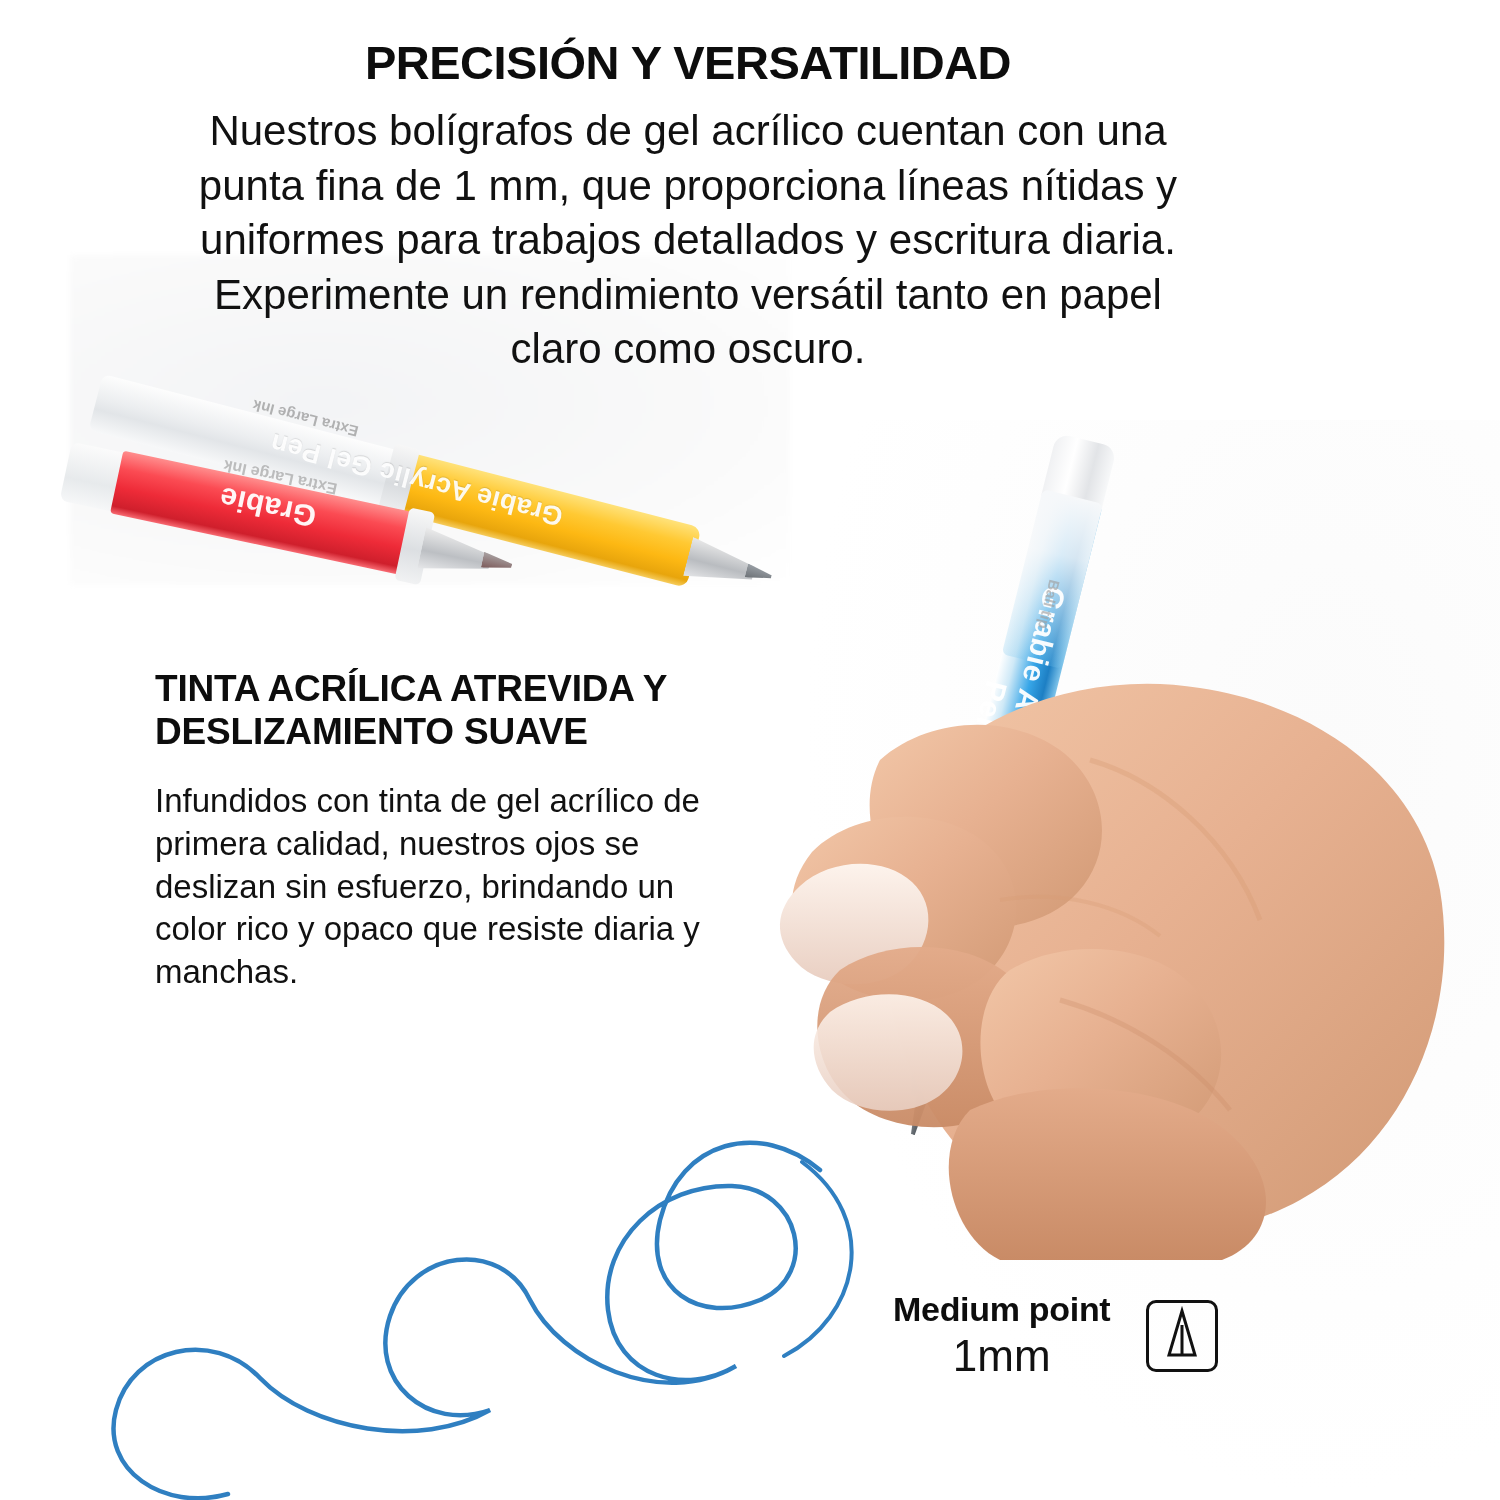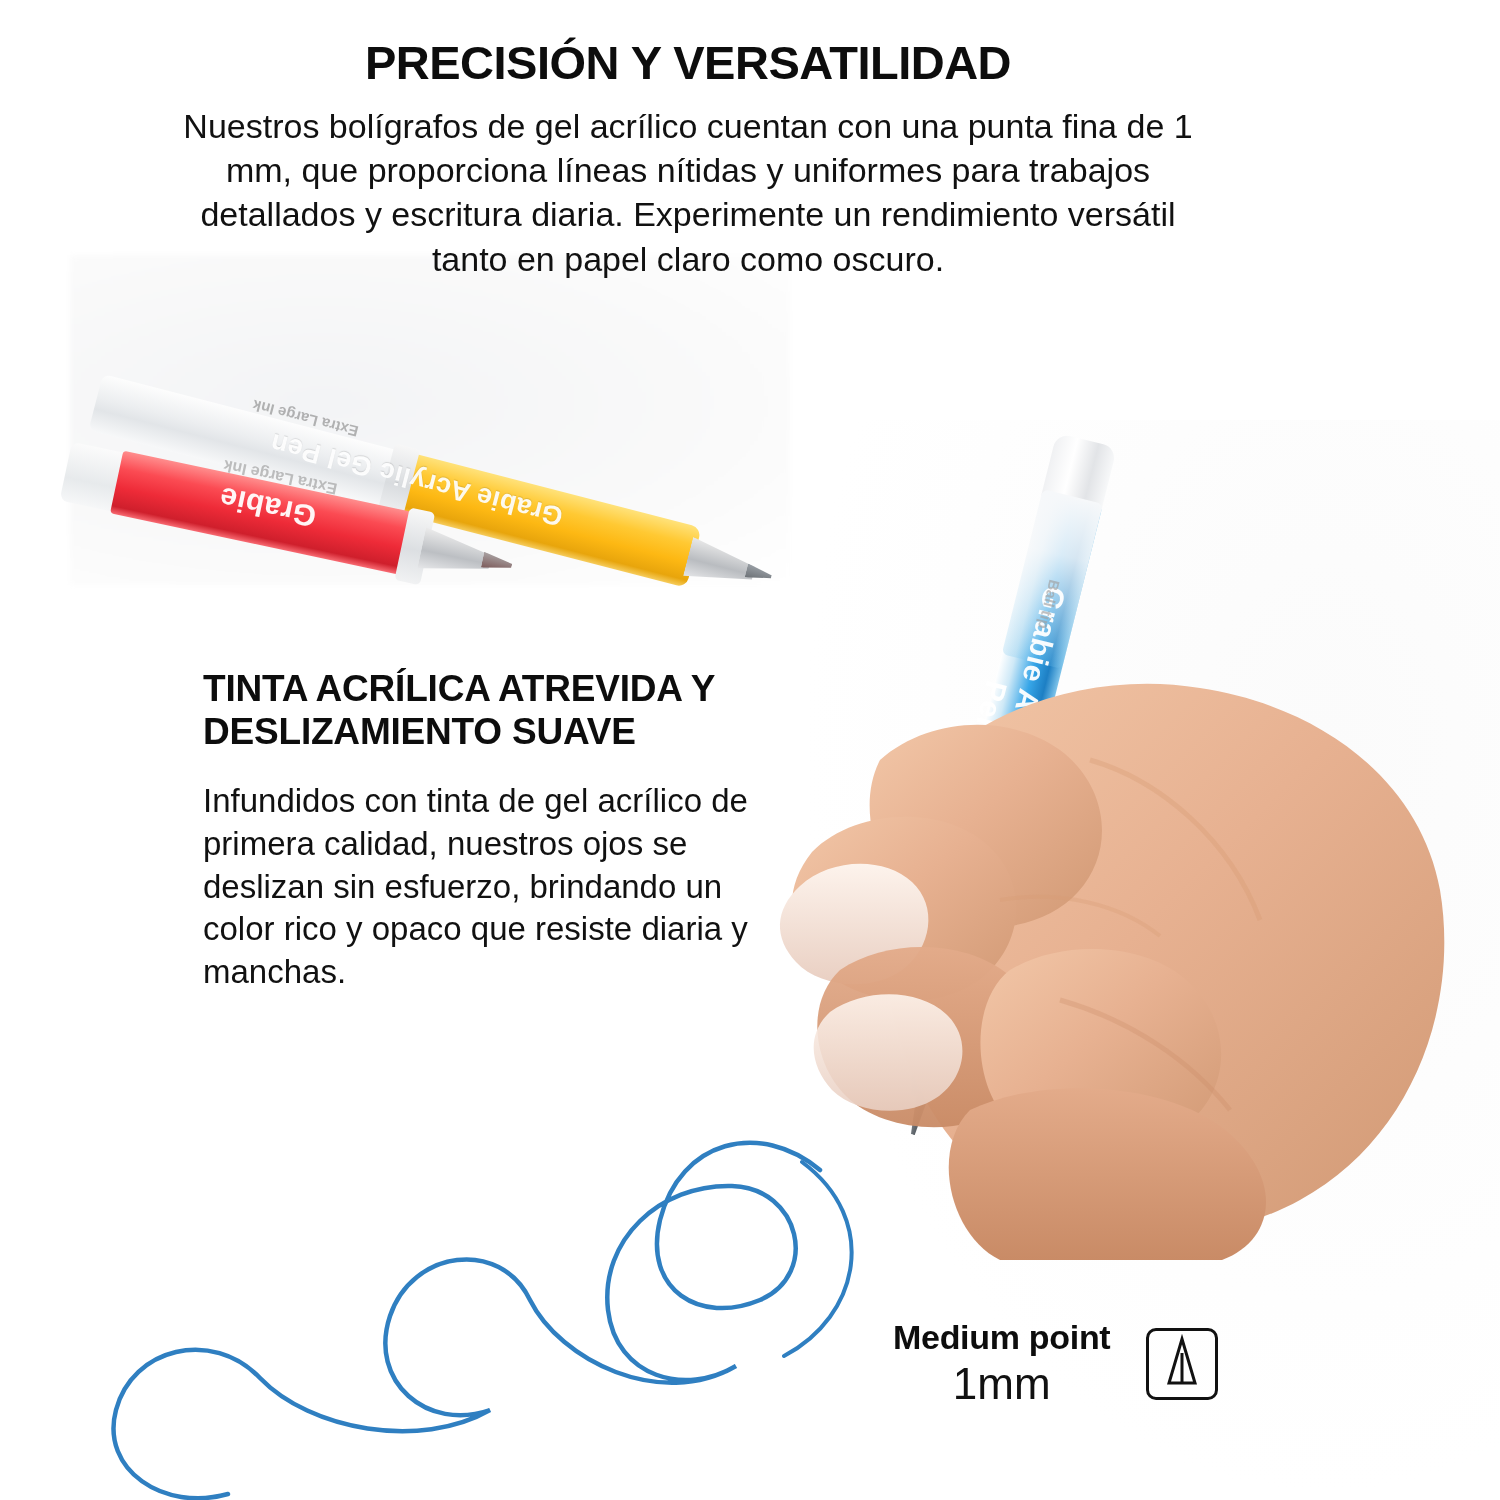--- a/index.html
+++ b/index.html
@@ -26,32 +26,31 @@
   .s1-title {
     font-size: 47px;
     font-weight: bold;
     letter-spacing: -0.5px;
     color: #0d0d0d;
     line-height: 1.15;
   }
   .s1-body {
     margin: 14px auto 0;
     width: 1040px;
-    font-size: 34px;
+    font-size: 42px;
     line-height: 1.30;
     color: #111111;
     font-weight: 400;
   }
 
   
   .s2 {
     position: absolute;
     left: 155px; top: 668px;
     width: 640px;
-    margin-left: 48px;
   }
   .s2-title {
     font-size: 37px;
     font-weight: bold;
     letter-spacing: -0.2px;
     line-height: 1.16;
     color: #0d0d0d;
     max-width: 650px;
   }
   .s2-body {
@@ -62,21 +61,20 @@
     max-width: 580px;
   }
 
   
   .badge {
     position: absolute;
     left: 893px; top: 1290px;
     display: flex;
     align-items: center;
     gap: 36px;
-    margin-top: 28px;
   }
   .badge-text { text-align: center; }
   .badge-line1 {
     font-size: 34px;
     font-weight: bold;
     color: #0d0d0d;
     letter-spacing: -0.3px;
   }
   .badge-line2 {
     font-size: 44px;

